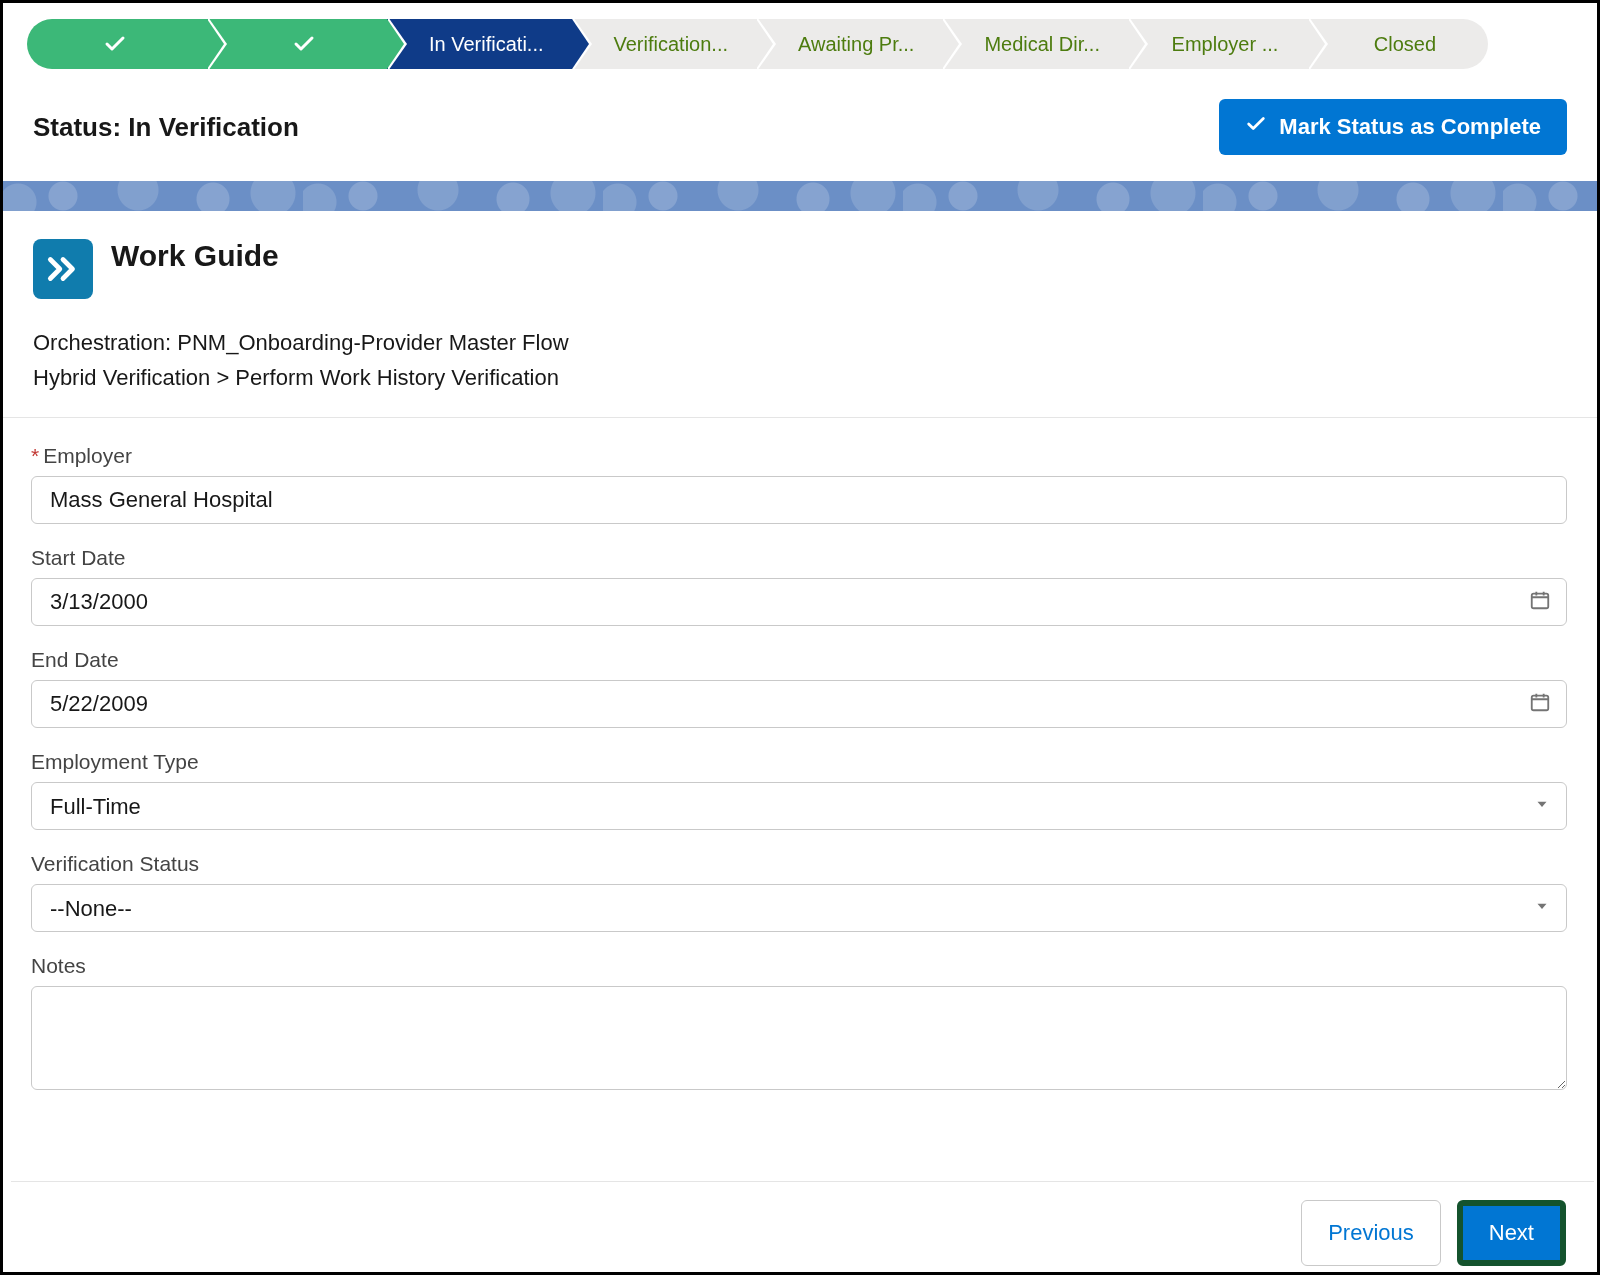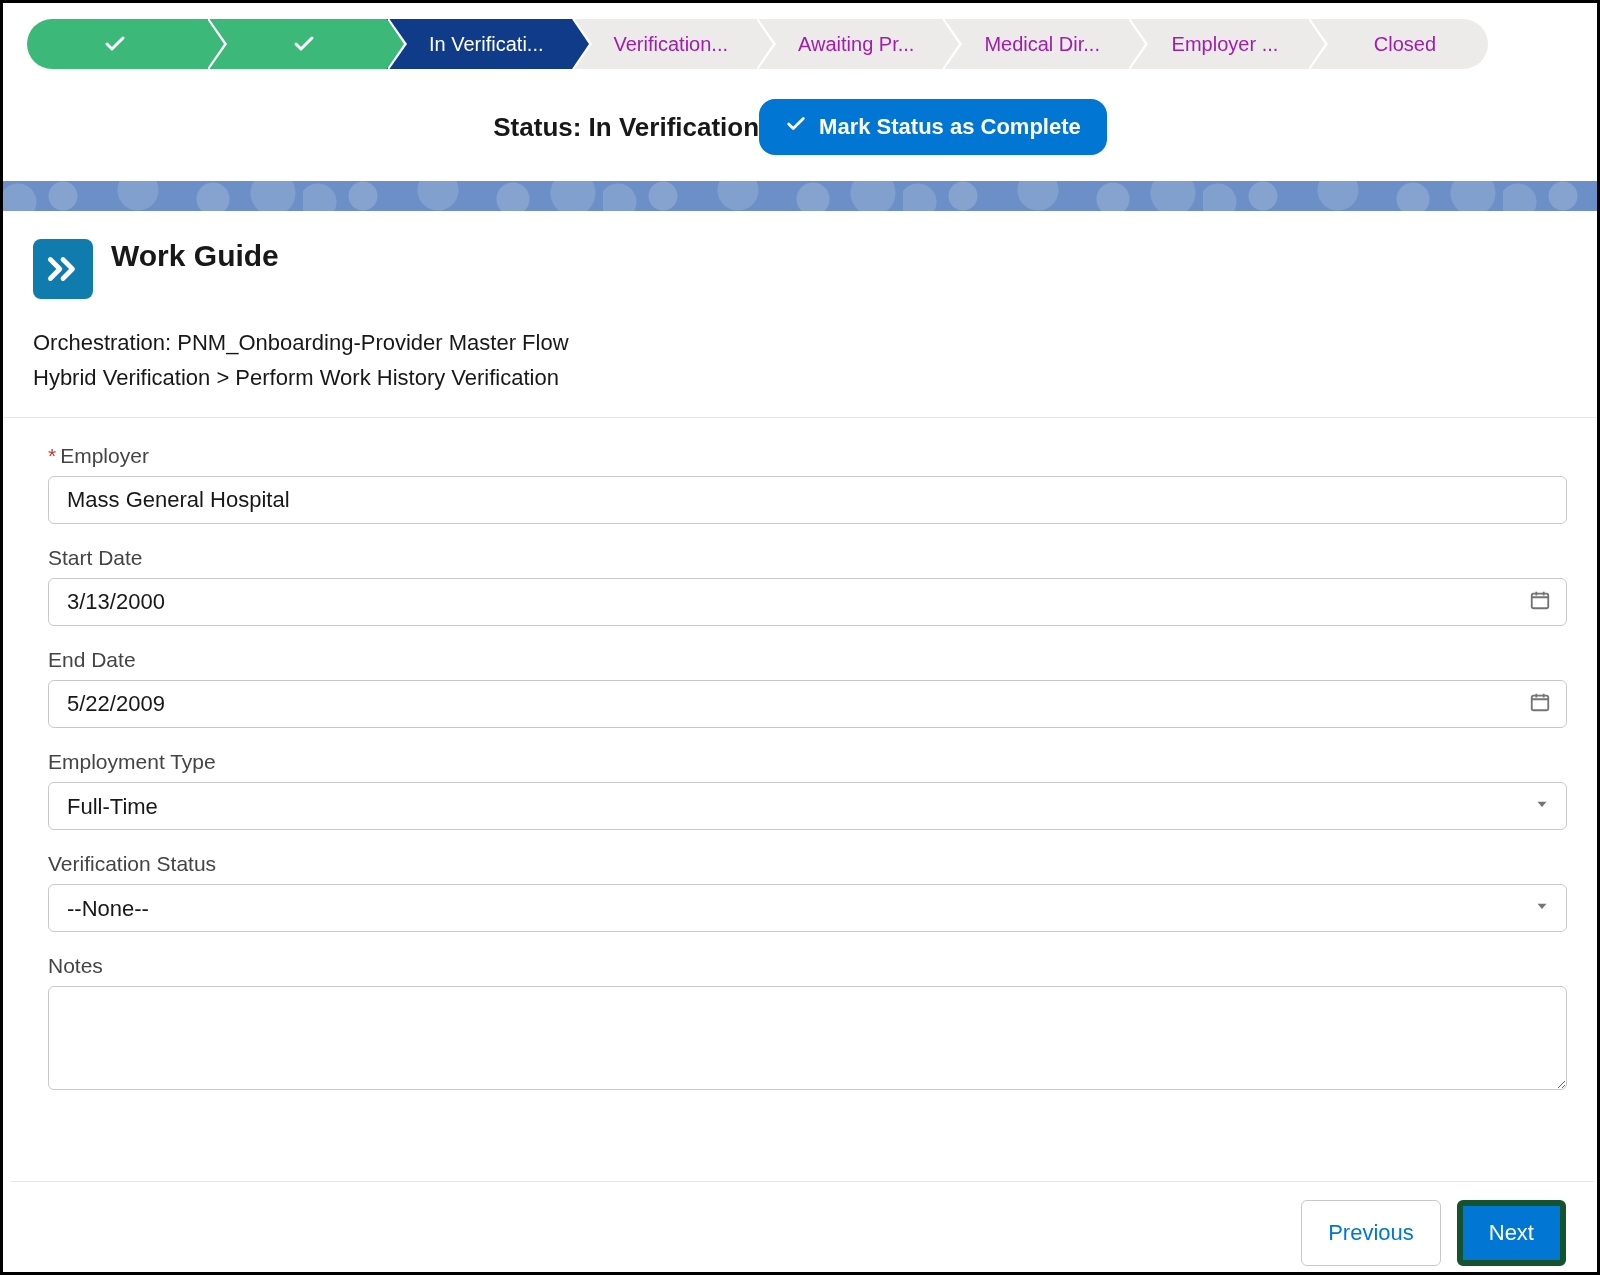--- a/index.html
+++ b/index.html
@@ -21,21 +21,21 @@
     gap: 0;
   }
   .path-step {
     position: relative;
     height: 50px;
     display: flex;
     align-items: center;
     justify-content: center;
     font-size: 20px;
     font-weight: 400;
-    color: #a21caf;
+    color: #4d7c0f;
     background: #ecebea;
     padding: 0 28px 0 42px;
     min-width: 180px;
   }
   .path-step:first-child {
     border-radius: 25px 0 0 25px;
     padding-left: 24px;
   }
   .path-step:last-child {
     border-radius: 0 25px 25px 0;
@@ -85,33 +85,33 @@
     height: 26px;
     display: inline-flex;
     align-items: center;
     justify-content: center;
   }
 
   
   .status-row {
     display: flex;
     align-items: center;
-    justify-content: center;
+    justify-content: space-between;
     padding: 12px 30px 26px 30px;
   }
   .status-text {
     font-size: 26px;
     font-weight: 700;
     color: #181818;
   }
   .mark-complete-btn {
     background: #0176d3;
     color: #fff;
     border: none;
-    border-radius: 16px;
+    border-radius: 6px;
     padding: 14px 26px;
     font-size: 22px;
     font-weight: 600;
     display: inline-flex;
     align-items: center;
     gap: 12px;
     cursor: pointer;
   }
   .mark-complete-btn svg { flex: none; }
 
@@ -153,21 +153,21 @@
   .orch-block {
     padding: 14px 30px 22px 30px;
     font-size: 22px;
     color: #181818;
     line-height: 1.6;
     border-bottom: 1px solid #e5e5e5;
   }
 
   
   .form-area {
-    padding: 26px 30px 10px 45px;
+    padding: 26px 30px 10px 28px;
   }
   .form-field { margin-bottom: 22px; }
   .form-label {
     display: block;
     font-size: 21px;
     color: #444;
     margin-bottom: 8px;
   }
   .req-star { color: #c23934; margin-right: 4px; }
   .form-control {

